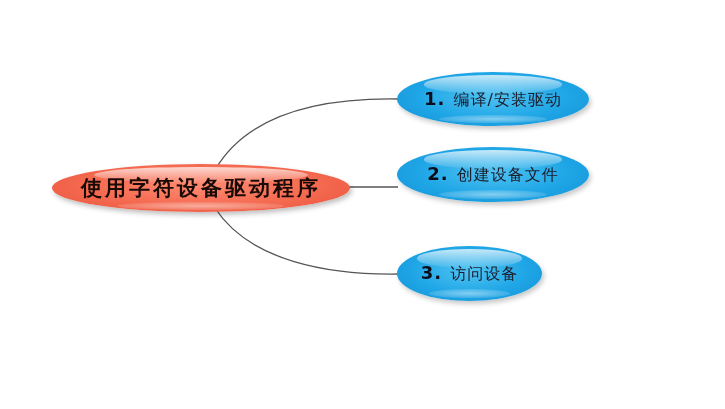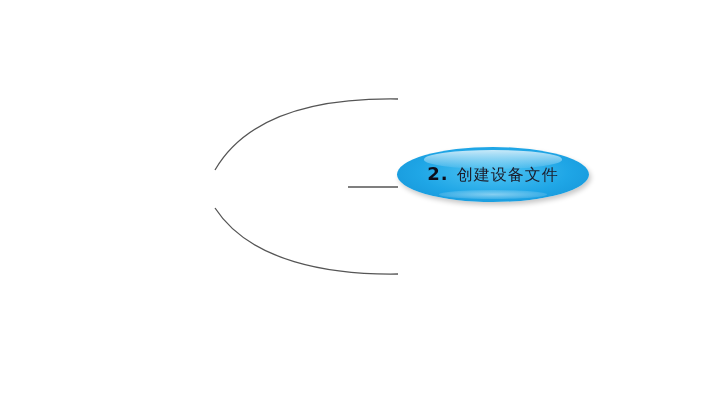--- a/index.html
+++ b/index.html
@@ -99,23 +99,38 @@
 <body>
 
 <div class="canvas">
 
   <svg class="links" viewBox="0 0 725 409">
     <path d="M 215 170 C 250 110, 330 98, 398 99" fill="none" stroke="#555555" stroke-width="1.3"></path>
     <path d="M 348 187 L 398 187" fill="none" stroke="#555555" stroke-width="1.3"></path>
     <path d="M 215 208 C 250 262, 330 275, 398 274" fill="none" stroke="#555555" stroke-width="1.3"></path>
   </svg>
 
+  <div class="node node-central">
+    <span class="label">使用字符设备驱动程序</span>
+  </div>
 
+  <div class="node node-child node-1">
+    <span class="label">
+      <span class="num">1.</span>
+      <span>编译/安装驱动</span>
+    </span>
+  </div>
 
   <div class="node node-child node-2">
     <span class="label">
       <span class="num">2.</span>
       <span>创建设备文件</span>
     </span>
   </div>
 
+  <div class="node node-child node-3">
+    <span class="label">
+      <span class="num">3.</span>
+      <span>访问设备</span>
+    </span>
+  </div>
 
 </div>
 
 </body></html>

